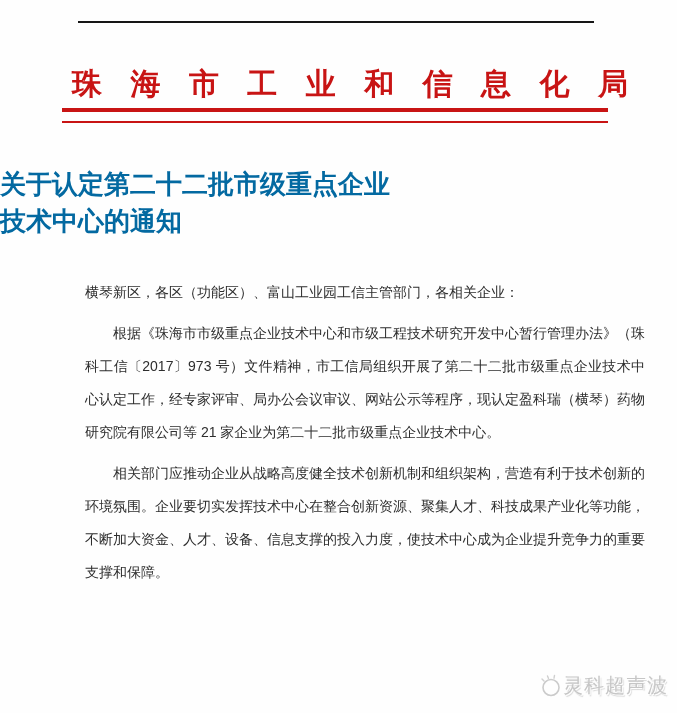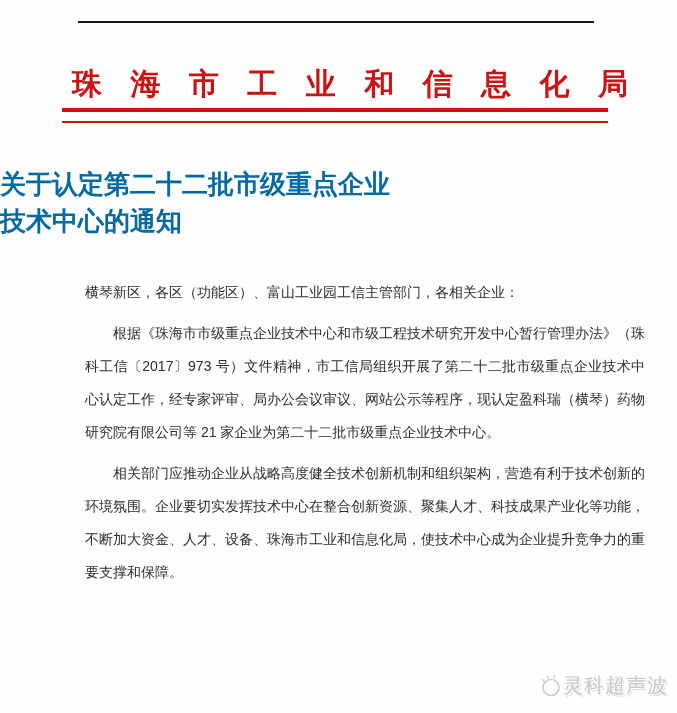--- a/index.html
+++ b/index.html
@@ -95,21 +95,21 @@
   <div class="red-rule"></div>
 
   <h1 class="title">
     <span class="title-line">关于认定第二十二批市级重点企业</span>
     <span class="title-line">技术中心的通知</span>
   </h1>
 
   <div class="body">
     <p>横琴新区，各区（功能区）、富山工业园工信主管部门，各相关企业：</p>
     <p class="indent">根据《珠海市市级重点企业技术中心和市级工程技术研究开发中心暂行管理办法》（珠科工信〔2017〕973 号）文件精神，市工信局组织开展了第二十二批市级重点企业技术中心认定工作，经专家评审、局办公会议审议、网站公示等程序，现认定盈科瑞（横琴）药物研究院有限公司等 21 家企业为第二十二批市级重点企业技术中心。</p>
-    <p class="indent">相关部门应推动企业从战略高度健全技术创新机制和组织架构，营造有利于技术创新的环境氛围。企业要切实发挥技术中心在整合创新资源、聚集人才、科技成果产业化等功能，不断加大资金、人才、设备、珠海市工业和信息化局，使技术中心成为企业提升竞争力的重要支撑和保障。</p>
+    <p class="indent">相关部门应推动企业从战略高度健全技术创新机制和组织架构，营造有利于技术创新的环境氛围。企业要切实发挥技术中心在整合创新资源、聚集人才、科技成果产业化等功能，不断加大资金、人才、设备、信息支撑的投入力度，使技术中心成为企业提升竞争力的重要支撑和保障。</p>
   </div>
 
   <div class="watermark">
     <span class="wm-icon">
       <svg width="25" height="25" viewBox="0 0 25 25" xmlns="http://www.w3.org/2000/svg">
         <circle cx="13" cy="14.5" r="8" fill="none" stroke="#cbcbcb" stroke-width="1.6"></circle>
         <path d="M4 6 L6 8 M9.5 3 L10.5 5.5 M16.5 2.5 L16 5.2" stroke="#d0d0d0" stroke-width="1.4" fill="none" stroke-linecap="round"></path>
       </svg>
     </span>
     <span class="wm-text">灵科超声波</span>

